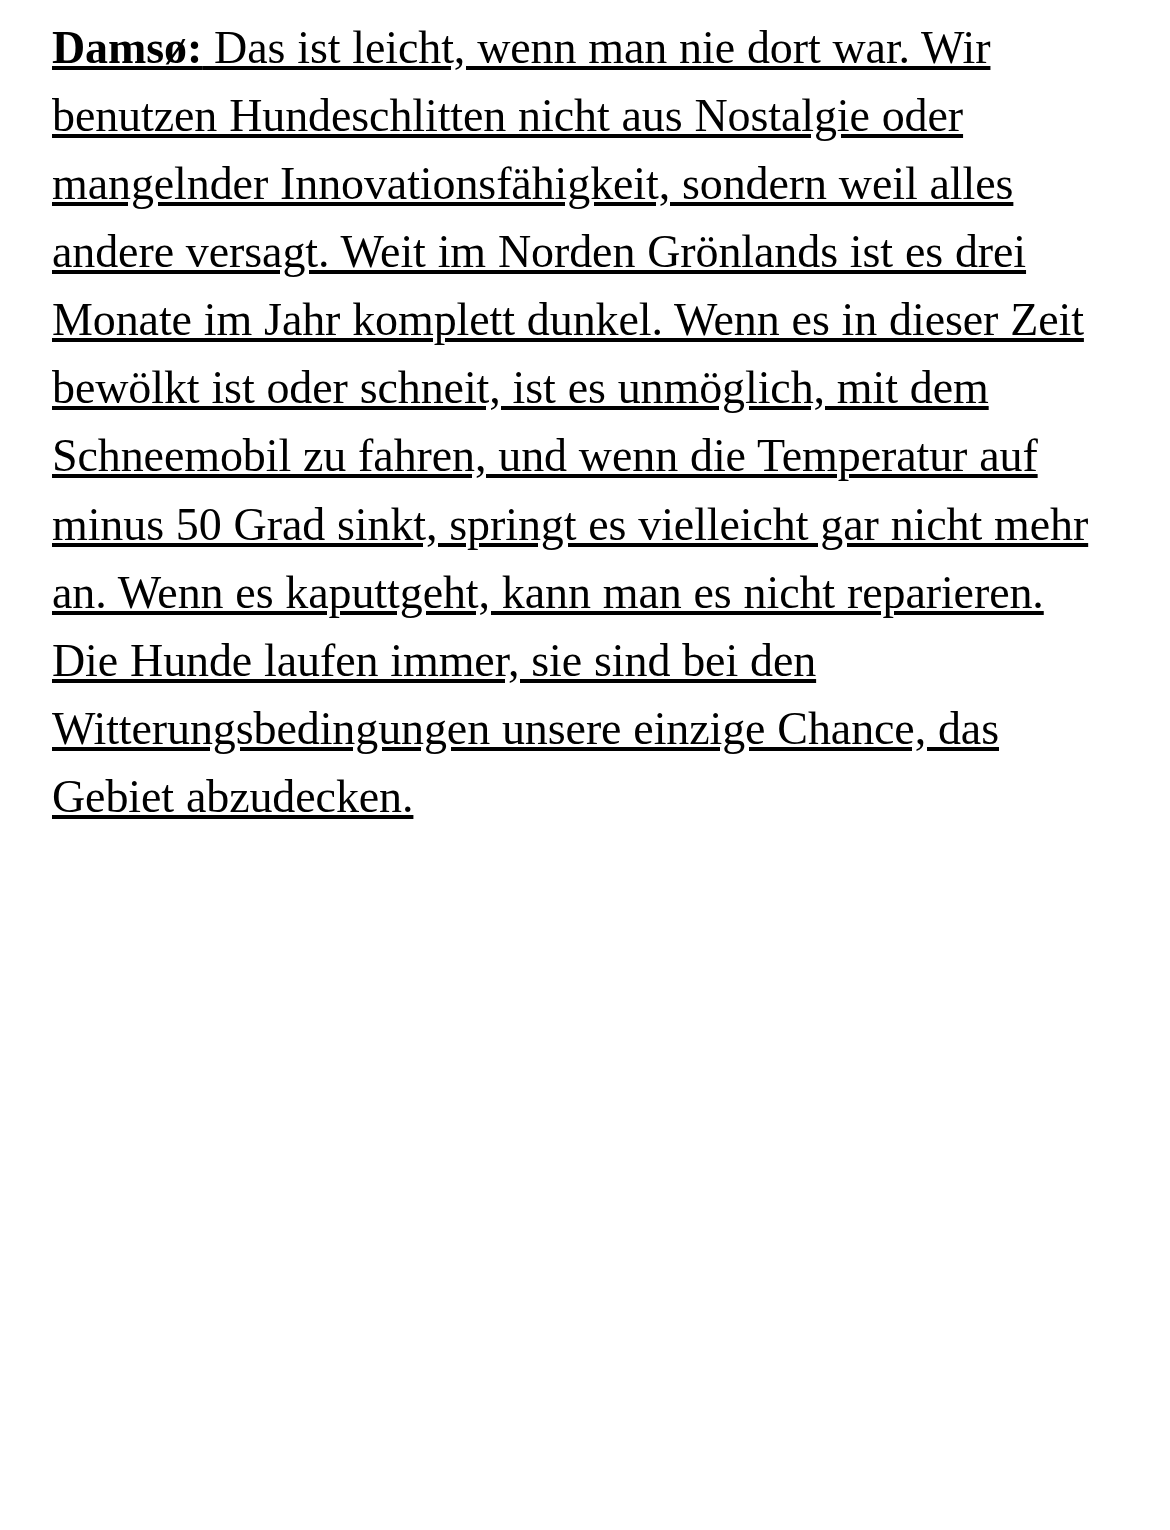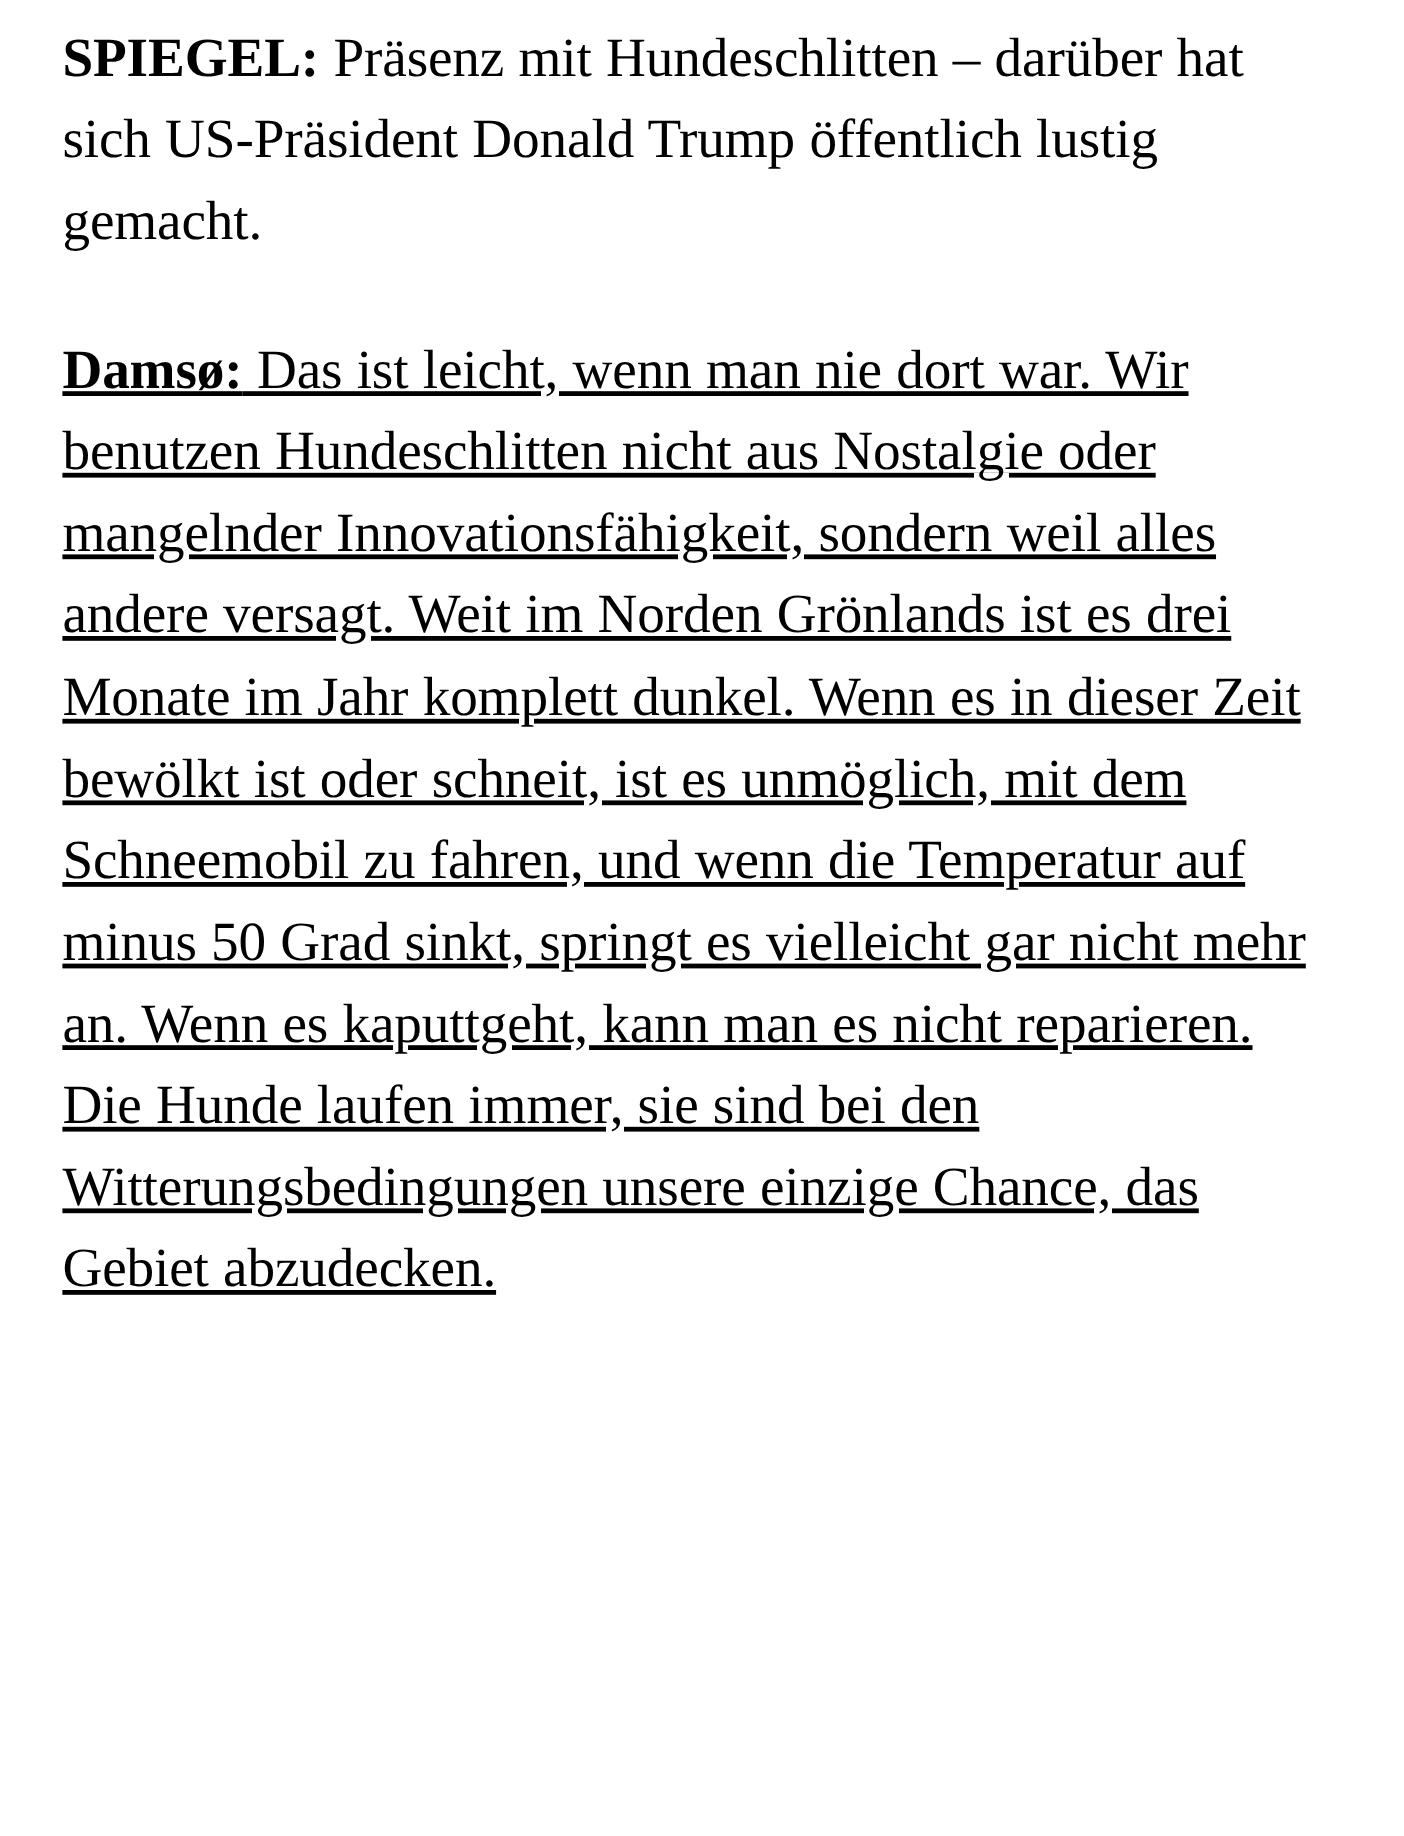--- a/index.html
+++ b/index.html
@@ -36,21 +36,18 @@
   }
   .speaker {
     font-weight: 700;
   }
 </style>
 </head>
 <body>
 
 <div class="article">
 
-  <div class="qa-block">
-    <p class="qa-text"><span class="speaker">SPIEGEL:</span><span> Präsenz mit Hundeschlitten – darüber hat sich US-Präsident Donald Trump öffentlich lustig gemacht.</span></p>
-  </div>
 
   <div class="qa-block">
     <p class="qa-text"><span class="speaker">Damsø:</span><span> Das ist leicht, wenn man nie dort war. Wir benutzen Hundeschlitten nicht aus Nostalgie oder mangelnder Innovationsfähigkeit, sondern weil alles andere versagt. Weit im Norden Grönlands ist es drei Monate im Jahr komplett dunkel. Wenn es in dieser Zeit bewölkt ist oder schneit, ist es unmöglich, mit dem Schneemobil zu fahren, und wenn die Temperatur auf minus 50 Grad sinkt, springt es vielleicht gar nicht mehr an. Wenn es kaputtgeht, kann man es nicht reparieren. Die Hunde laufen immer, sie sind bei den Witterungsbedingungen unsere einzige Chance, das Gebiet abzudecken.</span></p>
   </div>
 
 </div>
 
 </body></html>

